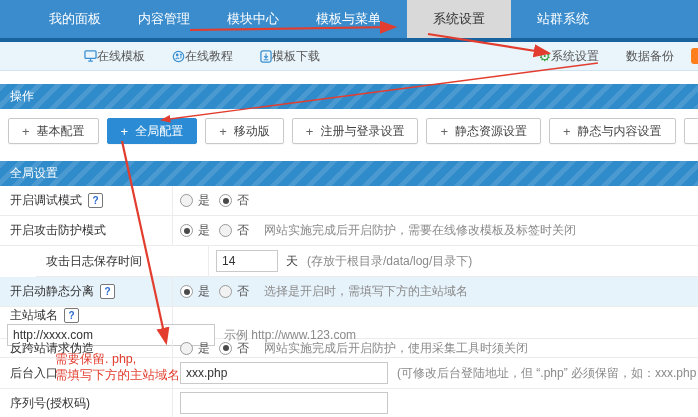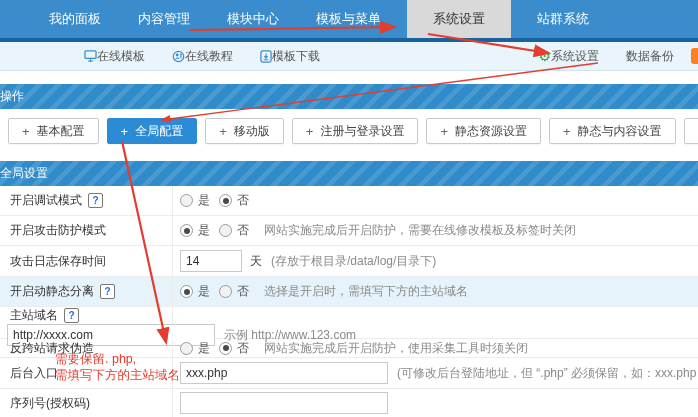--- a/index.html
+++ b/index.html
@@ -20,21 +20,21 @@
   .tb-item{display:flex;align-items:center;margin-right:27px;cursor:pointer;white-space:nowrap;}
   .tb-right{margin-left:auto;display:flex;align-items:center;}
   .tb-right .tb-item{margin-right:0;margin-left:27px;}
   .gear{color:#3aa348;font-size:14px;line-height:1;}
   .orange-sliver{position:absolute;right:0;top:48px;width:7px;height:16px;
     background:#ff7e1e;border-radius:3px 0 0 3px;}
   .gap1{height:13px;background:#fff;}
   .gap2{height:8px;background:#fff;}
   
   .section-hd{height:25px;color:#fff;font-size:12px;display:flex;align-items:center;
-    background:#2f8bca;
+    padding-left:10px;background:#2f8bca;
     background-image:repeating-linear-gradient(135deg,rgba(255,255,255,.13) 0 5px,rgba(255,255,255,0) 5px 13px);}
   
   .ops-row{padding:9px 0 9px 8px;display:flex;gap:8px;white-space:nowrap;overflow:hidden;background:#fff;}
   .op-btn{height:26px;padding:0 13px;border:1px solid #c9c9c9;background:#fff;color:#444;
     font-size:12px;border-radius:2px;display:inline-flex;align-items:center;gap:7px;
     cursor:pointer;flex:none;box-shadow:0 1px 1px rgba(0,0,0,.04);}
   .op-btn .plus{font-size:13px;color:#666;}
   .op-btn.active{background:#2b8bd4;border-color:#2b8bd4;color:#fff;}
   .op-btn.active .plus{color:#fff;}
   
@@ -176,21 +176,21 @@
         <span>开启攻击防护模式</span>
       </div>
       <div class="fv">
         <span class="radio checked"></span>
         <span class="rlabel">是</span>
         <span class="radio"></span>
         <span class="rlabel">否</span>
         <span class="note">网站实施完成后开启防护，需要在线修改模板及标签时关闭</span>
       </div>
     </div>
-    <div class="frow" style="height: 30px;">
+    <div class="frow" style="height: 30px; margin-left: 36px;">
       <div class="fl">
         <span>攻击日志保存时间</span>
       </div>
       <div class="fv">
         <input class="finput small" value="14" style="">
         <span class="suffix">天</span>
         <span class="note">(存放于根目录/data/log/目录下)</span>
       </div>
     </div>
     <div class="frow highlight" style="height: 29px;">

